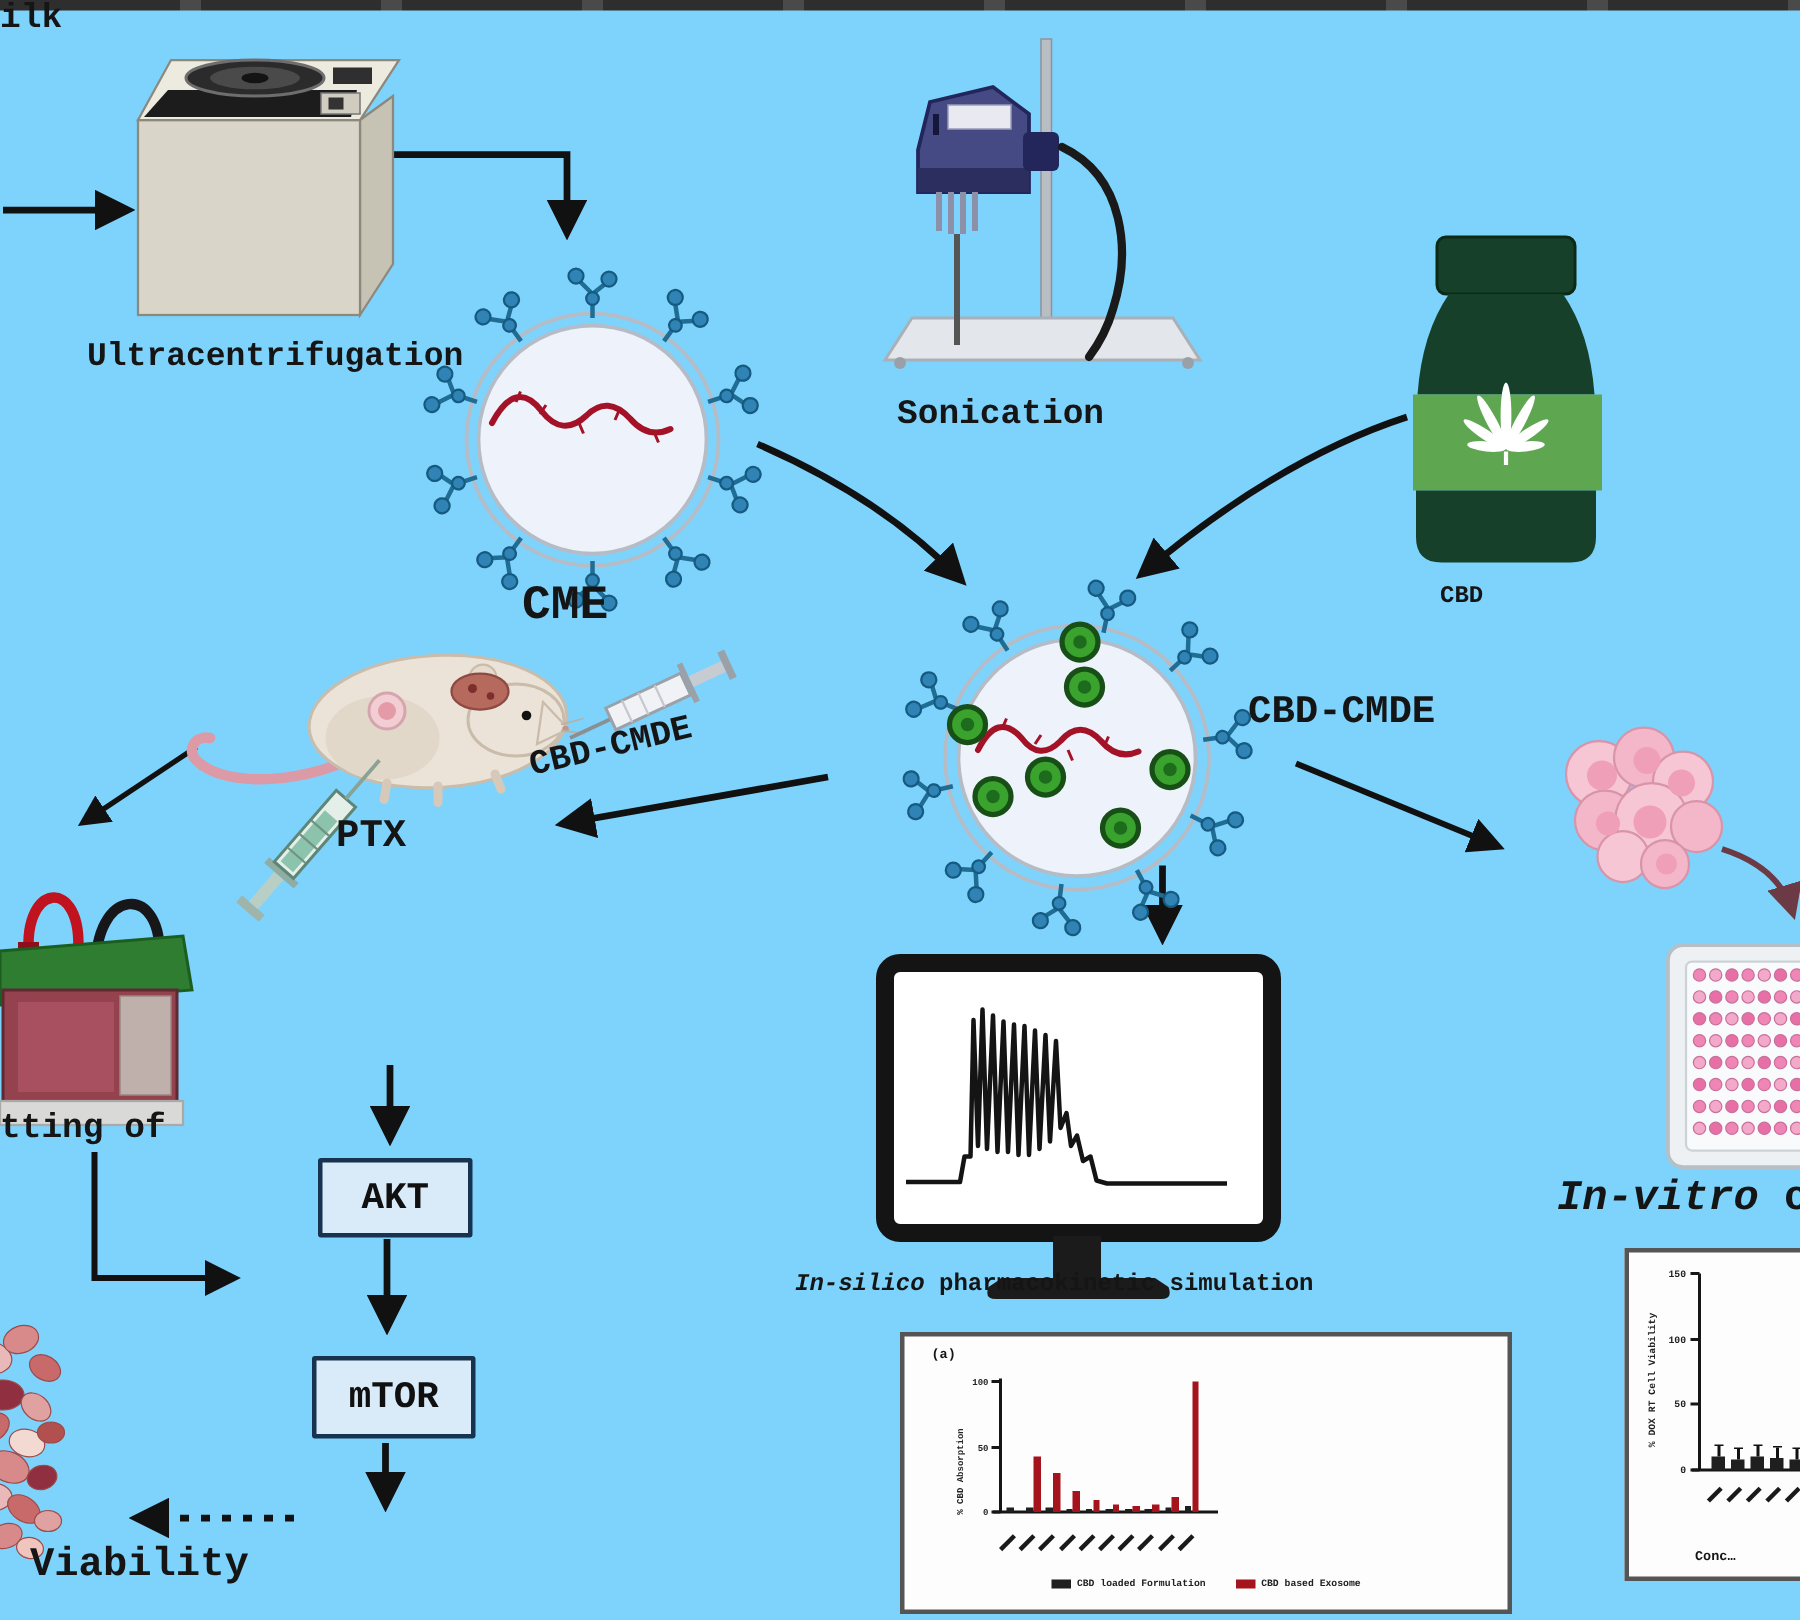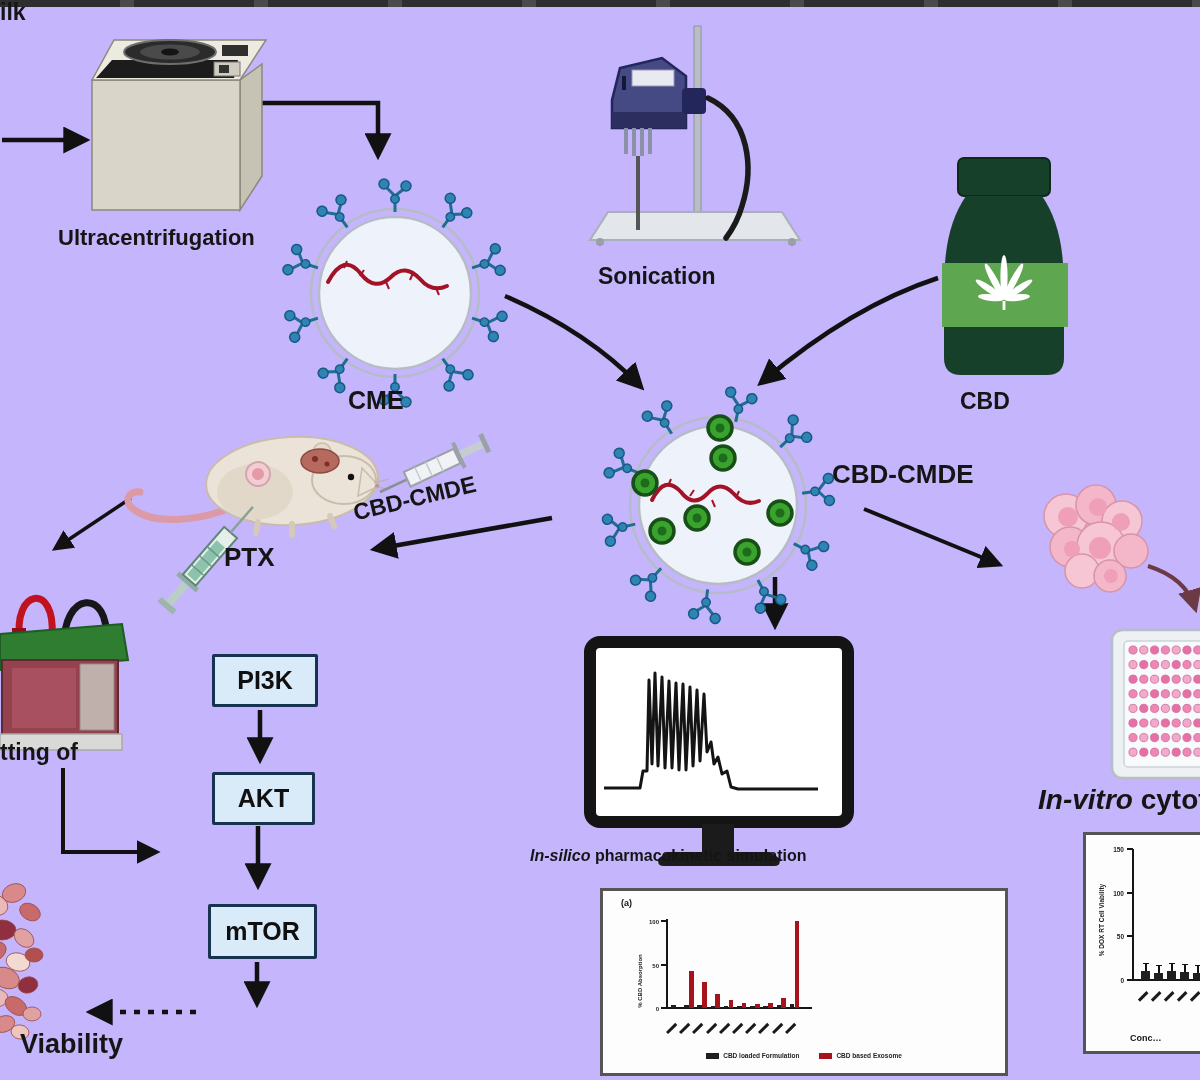--- a/index.html
+++ b/index.html
@@ -1,17 +1,17 @@
 <!DOCTYPE html>
 <html><head>
 <meta charset="utf-8">
 <style>
   html,body{margin:0;padding:0;background:#fff}
-  .canvas{position:relative;width:1200px;height:1080px;background:#c4b5fd;overflow:hidden;
-          font-family:Liberation Sans, sans-serif}
+  .canvas{position:relative;width:1200px;height:1080px;background:#7dd3fc;overflow:hidden;
+          font-family:Liberation Mono, monospace}
   svg.scene{position:absolute;left:0;top:0}
   .lbl{position:absolute;font-weight:bold;color:#151515;line-height:1.05;white-space:nowrap}
   .ctr{text-align:left}
   .ital{font-style:italic}
   .pbox{position:absolute;background:#d9eaf8;border:3px solid #17334f;color:#101010;
         font-weight:bold;display:flex;align-items:center;justify-content:center;border-radius:2px}
   .panel{position:absolute;background:#fdfdfd;border:3px solid #555}
   .plot{position:absolute;left:0;top:0;right:0;bottom:0}
   .vlabel{position:absolute;transform:rotate(-90deg);transform-origin:left top;
           font-weight:bold;color:#222;white-space:nowrap;text-align:center}
@@ -352,30 +352,29 @@
           <circle cx="1219.4" cy="752.2" r="4.1" fill="#ef86b5" stroke="#c86f9c" stroke-width="0.8"></circle>
           <circle cx="1230.2" cy="752.2" r="4.1" fill="#f3a9c9" stroke="#c86f9c" stroke-width="0.8"></circle>
           <circle cx="1241" cy="752.2" r="4.1" fill="#e86fa6" stroke="#c86f9c" stroke-width="0.8"></circle>
           <circle cx="1251.8" cy="752.2" r="4.1" fill="#ef86b5" stroke="#c86f9c" stroke-width="0.8"></circle>
         </g>
     </g>
   </svg>
 
   <div class="lbl" style="left:0;top:266;font-size:23px">ilk</div>
   <div class="lbl ctr" style="left:58px;top:226px;width:268px;font-size:22px">Ultracentrifugation</div>
-  <div class="lbl ctr" style="left:348px;top:387px;width:95px;font-size:25px">CME</div>
+  <div class="lbl ctr" style="left:348px;top:387px;width:95px;font-size:32px">CME</div>
   <div class="lbl ctr" style="left:598px;top:264px;width:165px;font-size:23px">Sonication</div>
-  <div class="lbl ctr" style="left:960px;top:389px;width:95px;font-size:23px">CBD</div>
+  <div class="lbl ctr" style="left:960px;top:389px;width:95px;font-size:16px">CBD</div>
   <div class="lbl" style="left:832px;top:461px;font-size:26px">CBD-CMDE</div>
   <div class="lbl" style="left:352px;top:486px;font-size:23px;transform:rotate(-13.5deg)">CBD-CMDE</div>
   <div class="lbl" style="left:224px;top:544px;font-size:26px">PTX</div>
   <div class="lbl" style="left:0;top:740px;font-size:23px">tting of</div>
   <div class="lbl" style="left:20px;top:1030px;font-size:27px">Viability</div>
 
-  <div class="pbox" style="left:212px;top:654px;width:100px;height:47px;font-size:25px">PI3K</div>
   <div class="pbox" style="left:212px;top:772px;width:97px;height:47px;font-size:25px">AKT</div>
   <div class="pbox" style="left:208px;top:904px;width:103px;height:49px;font-size:25px">mTOR</div>
 
   <div class="lbl ctr" style="left:530px;top:848px;width:515px;font-size:16px">
     <span class="ital">In-silico</span><span> pharmacokinetic simulation</span>
   </div>
   <div class="lbl" style="left:1038px;top:785px;font-size:28px">
     <span class="ital">In-vitro</span><span> cytot</span>
   </div>
 

